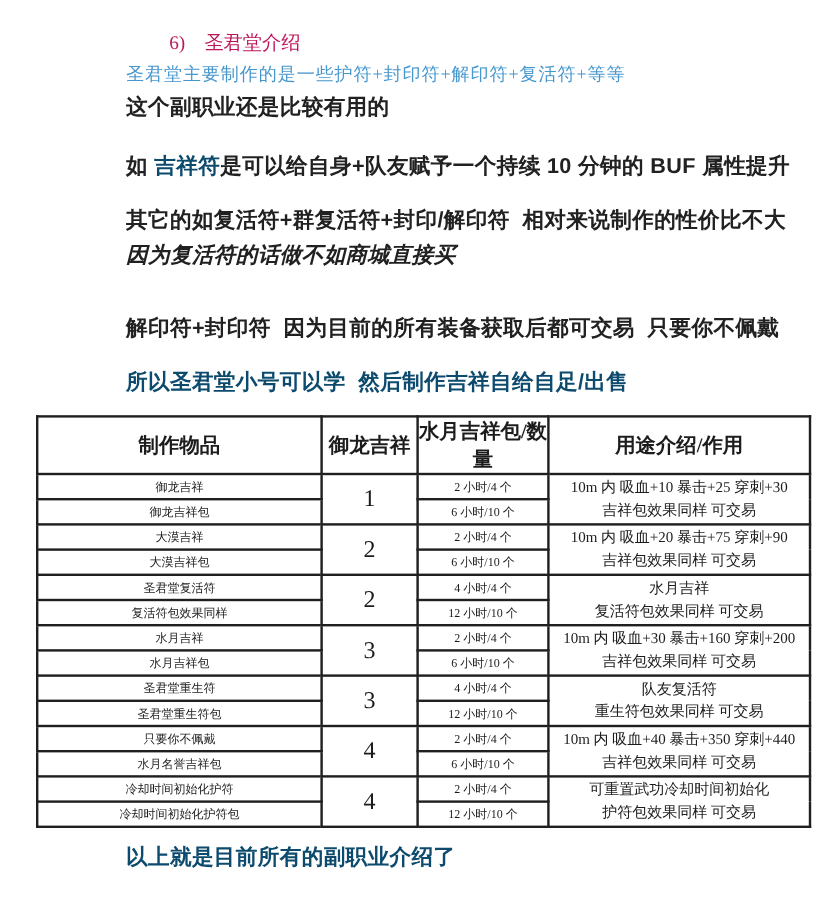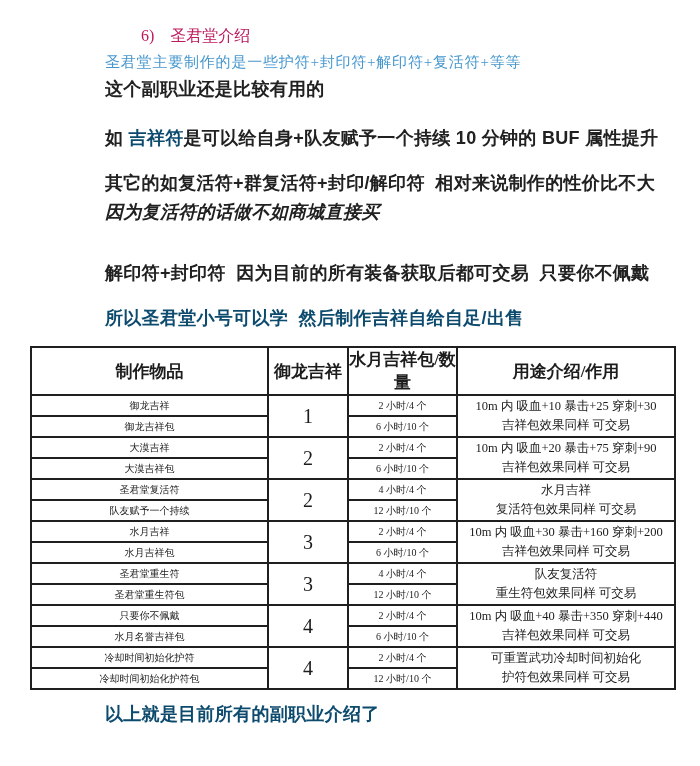--- a/index.html
+++ b/index.html
@@ -116,21 +116,21 @@
       <tr>
         <td class="item light-b">圣君堂复活符</td>
         <td class="level" rowspan="2">2</td>
         <td class="time light-b">4 小时/4 个</td>
         <td class="usage" rowspan="2">
           <div>水月吉祥</div>
           <div>复活符包效果同样 可交易</div>
         </td>
       </tr>
       <tr>
-        <td class="item">队友赋予一个持续</td>
+        <td class="item">复活符包效果同样</td>
         <td class="time">12 小时/10 个</td>
       </tr>
       <tr>
         <td class="item light-b">水月吉祥</td>
         <td class="level" rowspan="2">3</td>
         <td class="time light-b">2 小时/4 个</td>
         <td class="usage" rowspan="2">
           <div>10m 内 吸血+30 暴击+160 穿刺+200</div>
           <div>吉祥包效果同样 可交易</div>
         </td>

